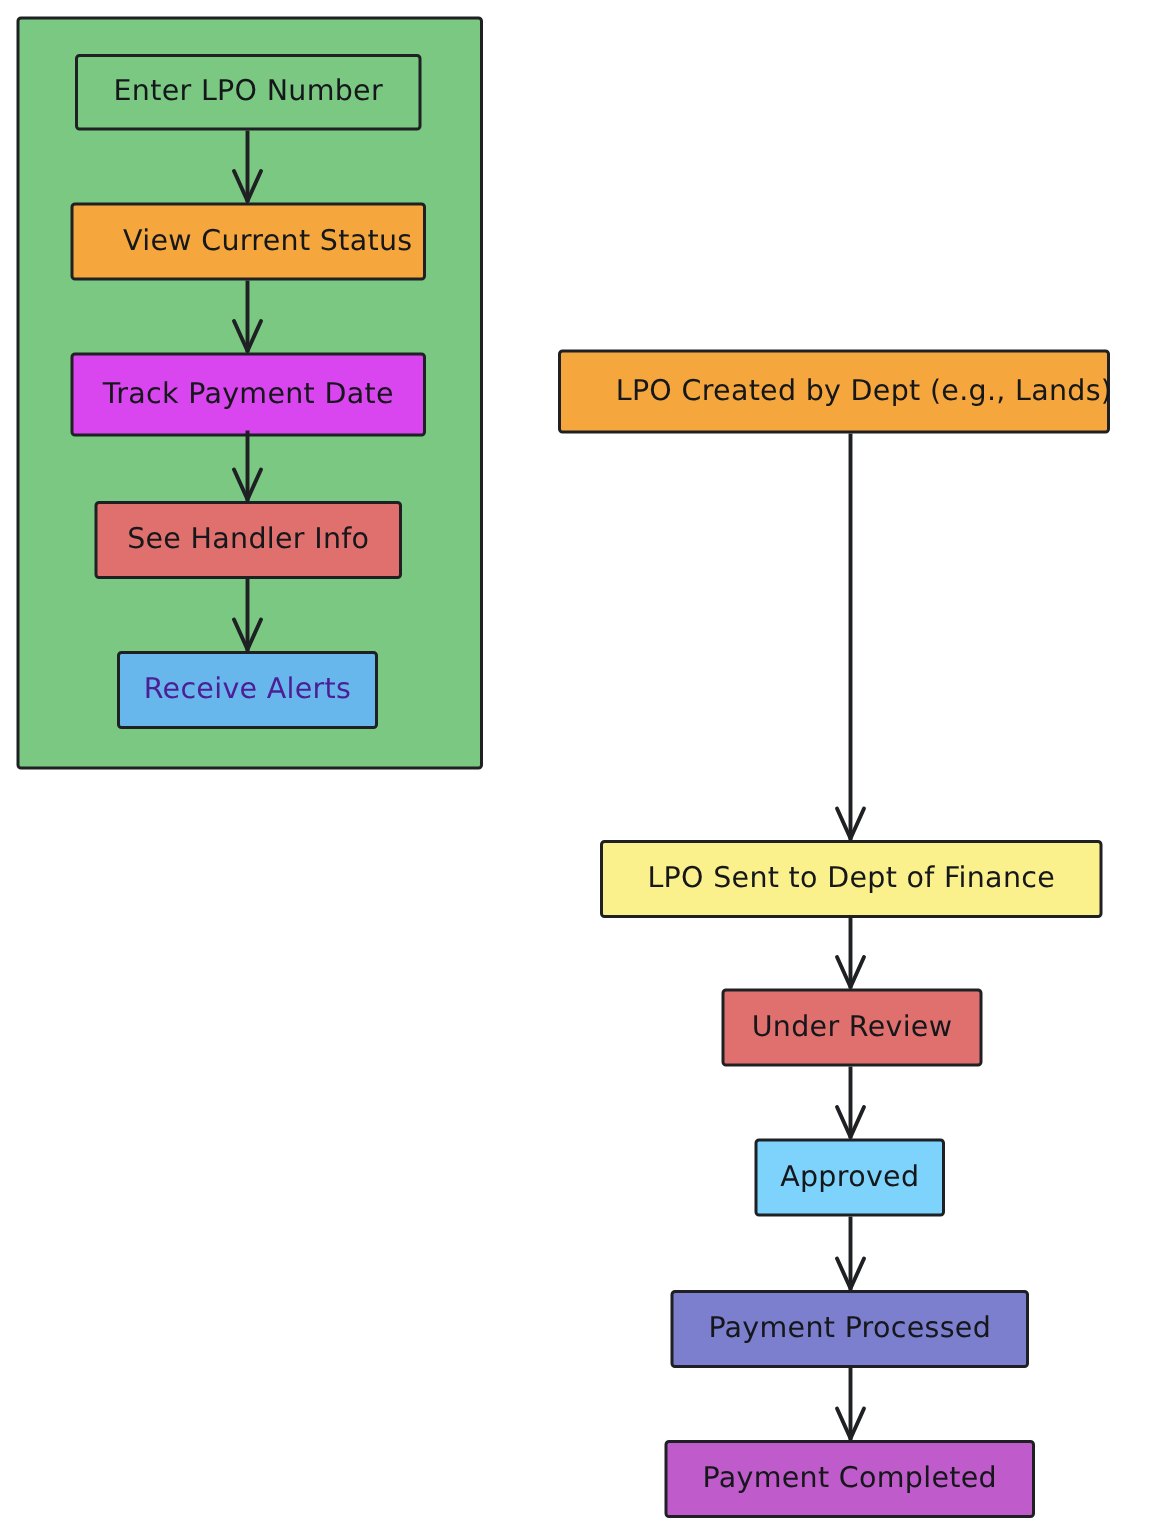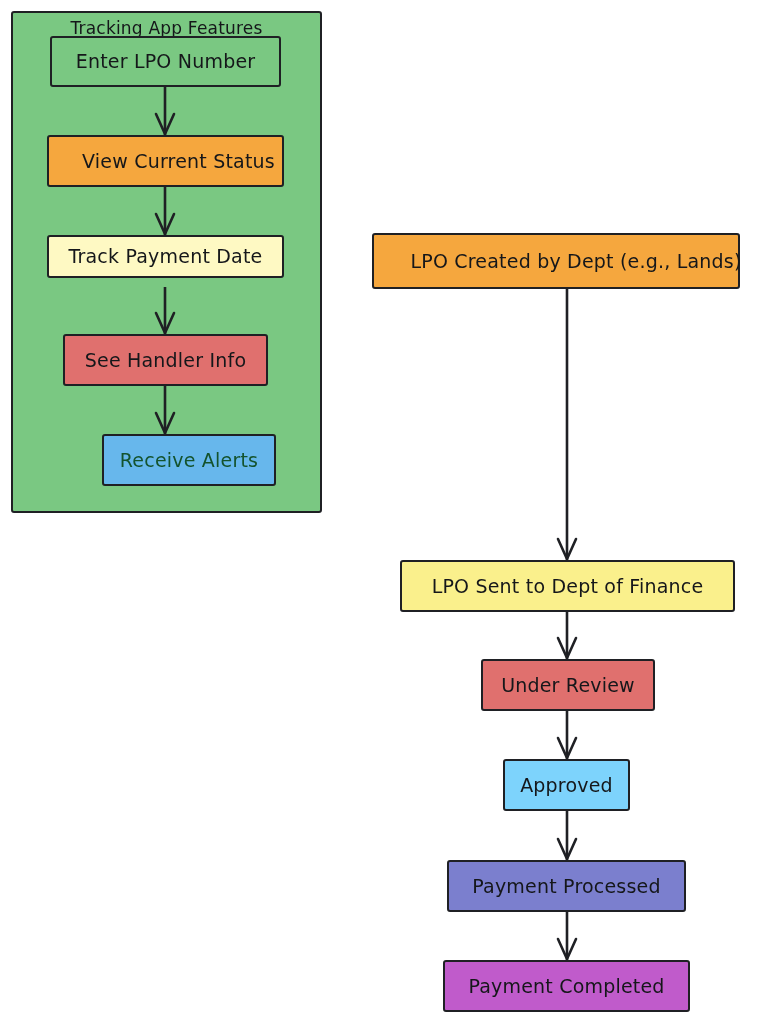--- a/index.html
+++ b/index.html
@@ -87,36 +87,35 @@
     stroke-linejoin: round;
   }
 </style>
 </head>
 <body>
 
 <div id="diagram-root">
 
   <div class="subgraph" id="subgraph-tracking-app" style="left: 11px; top: 11px; width: 311px; height: 502px; background: rgb(122, 200, 130); border-color: rgb(31, 32, 36);"></div>
 
-  <div class="subgraph-title" id="subgraph-title" style="left: 11px; width: 311px; top: 18px; color: rgb(21, 23, 26);">Tracking App Features</div>
 
   <div id="node-layer">
       <div class="node" id="node-enter-lpo-number" style="left: 50px; top: 36px; width: 231px; height: 51px; background: transparent; border-color: rgb(31, 32, 36); color: rgb(21, 23, 26);">
         <span class="node-label">Enter LPO Number</span>
       </div>
       <div class="node" id="node-view-current-status" style="left: 47px; top: 135px; width: 237px; height: 52px; background: rgb(245, 167, 62); border-color: rgb(31, 32, 36); color: rgb(21, 23, 26); padding-left: 26px;">
         <span class="node-label">View Current Status</span>
       </div>
-      <div class="node" id="node-track-payment-date" style="left: 47px; top: 235px; width: 237px; height: 43px; background: #fef9c3; border-color: rgb(31, 32, 36); color: rgb(21, 23, 26);">
+      <div class="node" id="node-track-payment-date" style="left: 47px; top: 235px; width: 237px; height: 56px; background: #d946ef; border-color: rgb(31, 32, 36); color: rgb(21, 23, 26);">
         <span class="node-label">Track Payment Date</span>
       </div>
       <div class="node" id="node-see-handler-info" style="left: 63px; top: 334px; width: 205px; height: 52px; background: rgb(224, 112, 110); border-color: rgb(31, 32, 36); color: rgb(21, 23, 26);">
         <span class="node-label">See Handler Info</span>
       </div>
-      <div class="node" id="node-receive-alerts" style="left: 78px; top: 434px; width: 174px; height: 52px; background: rgb(103, 183, 236); border-color: rgb(31, 32, 36); color: #14532d; margin-left: 24px;">
+      <div class="node" id="node-receive-alerts" style="left: 78px; top: 434px; width: 174px; height: 52px; background: rgb(103, 183, 236); border-color: rgb(31, 32, 36); color: #4c1d95;">
         <span class="node-label">Receive Alerts</span>
       </div>
       <div class="node" id="node-lpo-created-by-dept" style="left: 372px; top: 233px; width: 368px; height: 56px; background: rgb(245, 167, 62); border-color: rgb(31, 32, 36); color: rgb(21, 23, 26); padding-left: 40px;">
         <span class="node-label">LPO Created by Dept (e.g., Lands)</span>
       </div>
       <div class="node" id="node-lpo-sent-to-dept-of-finance" style="left: 400px; top: 560px; width: 335px; height: 52px; background: rgb(250, 240, 140); border-color: rgb(31, 32, 36); color: rgb(21, 23, 26);">
         <span class="node-label">LPO Sent to Dept of Finance</span>
       </div>
       <div class="node" id="node-under-review" style="left: 481px; top: 659px; width: 174px; height: 52px; background: rgb(224, 112, 110); border-color: rgb(31, 32, 36); color: rgb(21, 23, 26);">
         <span class="node-label">Under Review</span>

